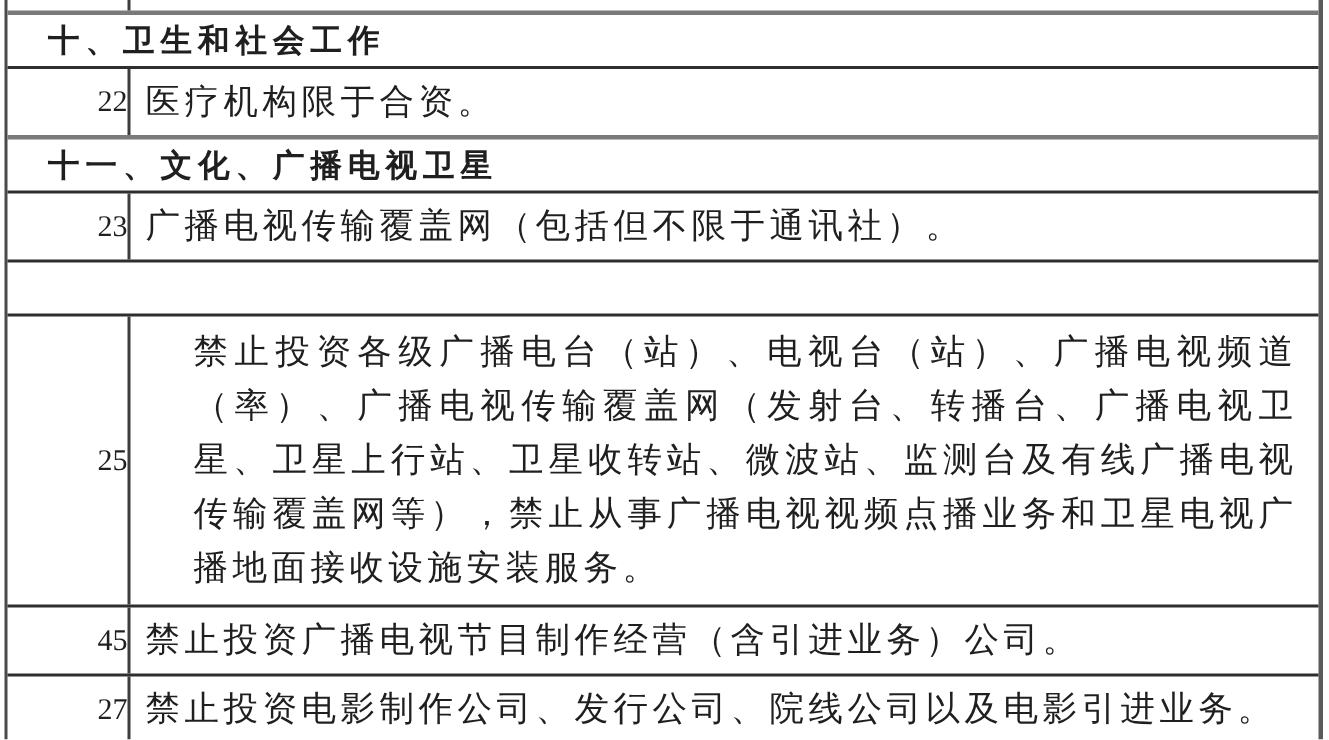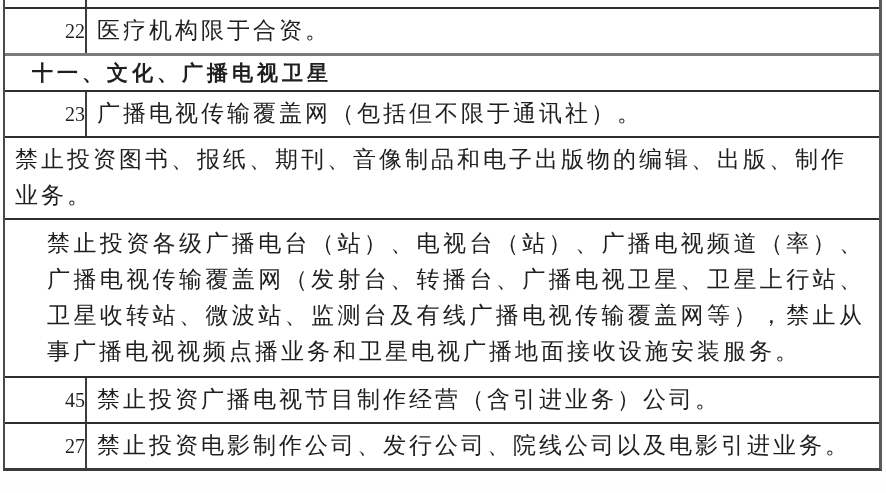--- a/index.html
+++ b/index.html
@@ -66,20 +66,23 @@
 <body>
 
 <div class="page">
   <div class="doc-table">
 
     <div class="row spacer">
       <div class="num-cell"></div>
       <div class="text-cell"></div>
     </div>
 
+    <div class="row section">
+      <div class="section-cell">十、卫生和社会工作</div>
+    </div>
 
     <div class="row item" style="min-height:39px;">
       <div class="num-cell">
         <span>22</span>
       </div>
       <div class="text-cell">
         <span>医疗机构限于合资。</span>
       </div>
     </div>
 
@@ -90,26 +93,26 @@
     <div class="row item">
       <div class="num-cell">
         <span>23</span>
       </div>
       <div class="text-cell">
         <span>广播电视传输覆盖网（包括但不限于通讯社）。</span>
       </div>
     </div>
 
     <div class="row item">
-      <div class="text-cell">
-        <span>禁止投资图书、报纸、期刊、音像制品和电子出版物的编辑、出版、制作业务。</span>
-      </div>
     </div>
 
     <div class="row item">
+      <div class="num-cell">
+        <span>25</span>
+      </div>
       <div class="text-cell long">
         <span>禁止投资各级广播电台（站）、电视台（站）、广播电视频道（率）、广播电视传输覆盖网（发射台、转播台、广播电视卫星、卫星上行站、卫星收转站、微波站、监测台及有线广播电视传输覆盖网等），禁止从事广播电视视频点播业务和卫星电视广播地面接收设施安装服务。</span>
       </div>
     </div>
 
     <div class="row item">
       <div class="num-cell">
         <span>45</span>
       </div>
       <div class="text-cell">

